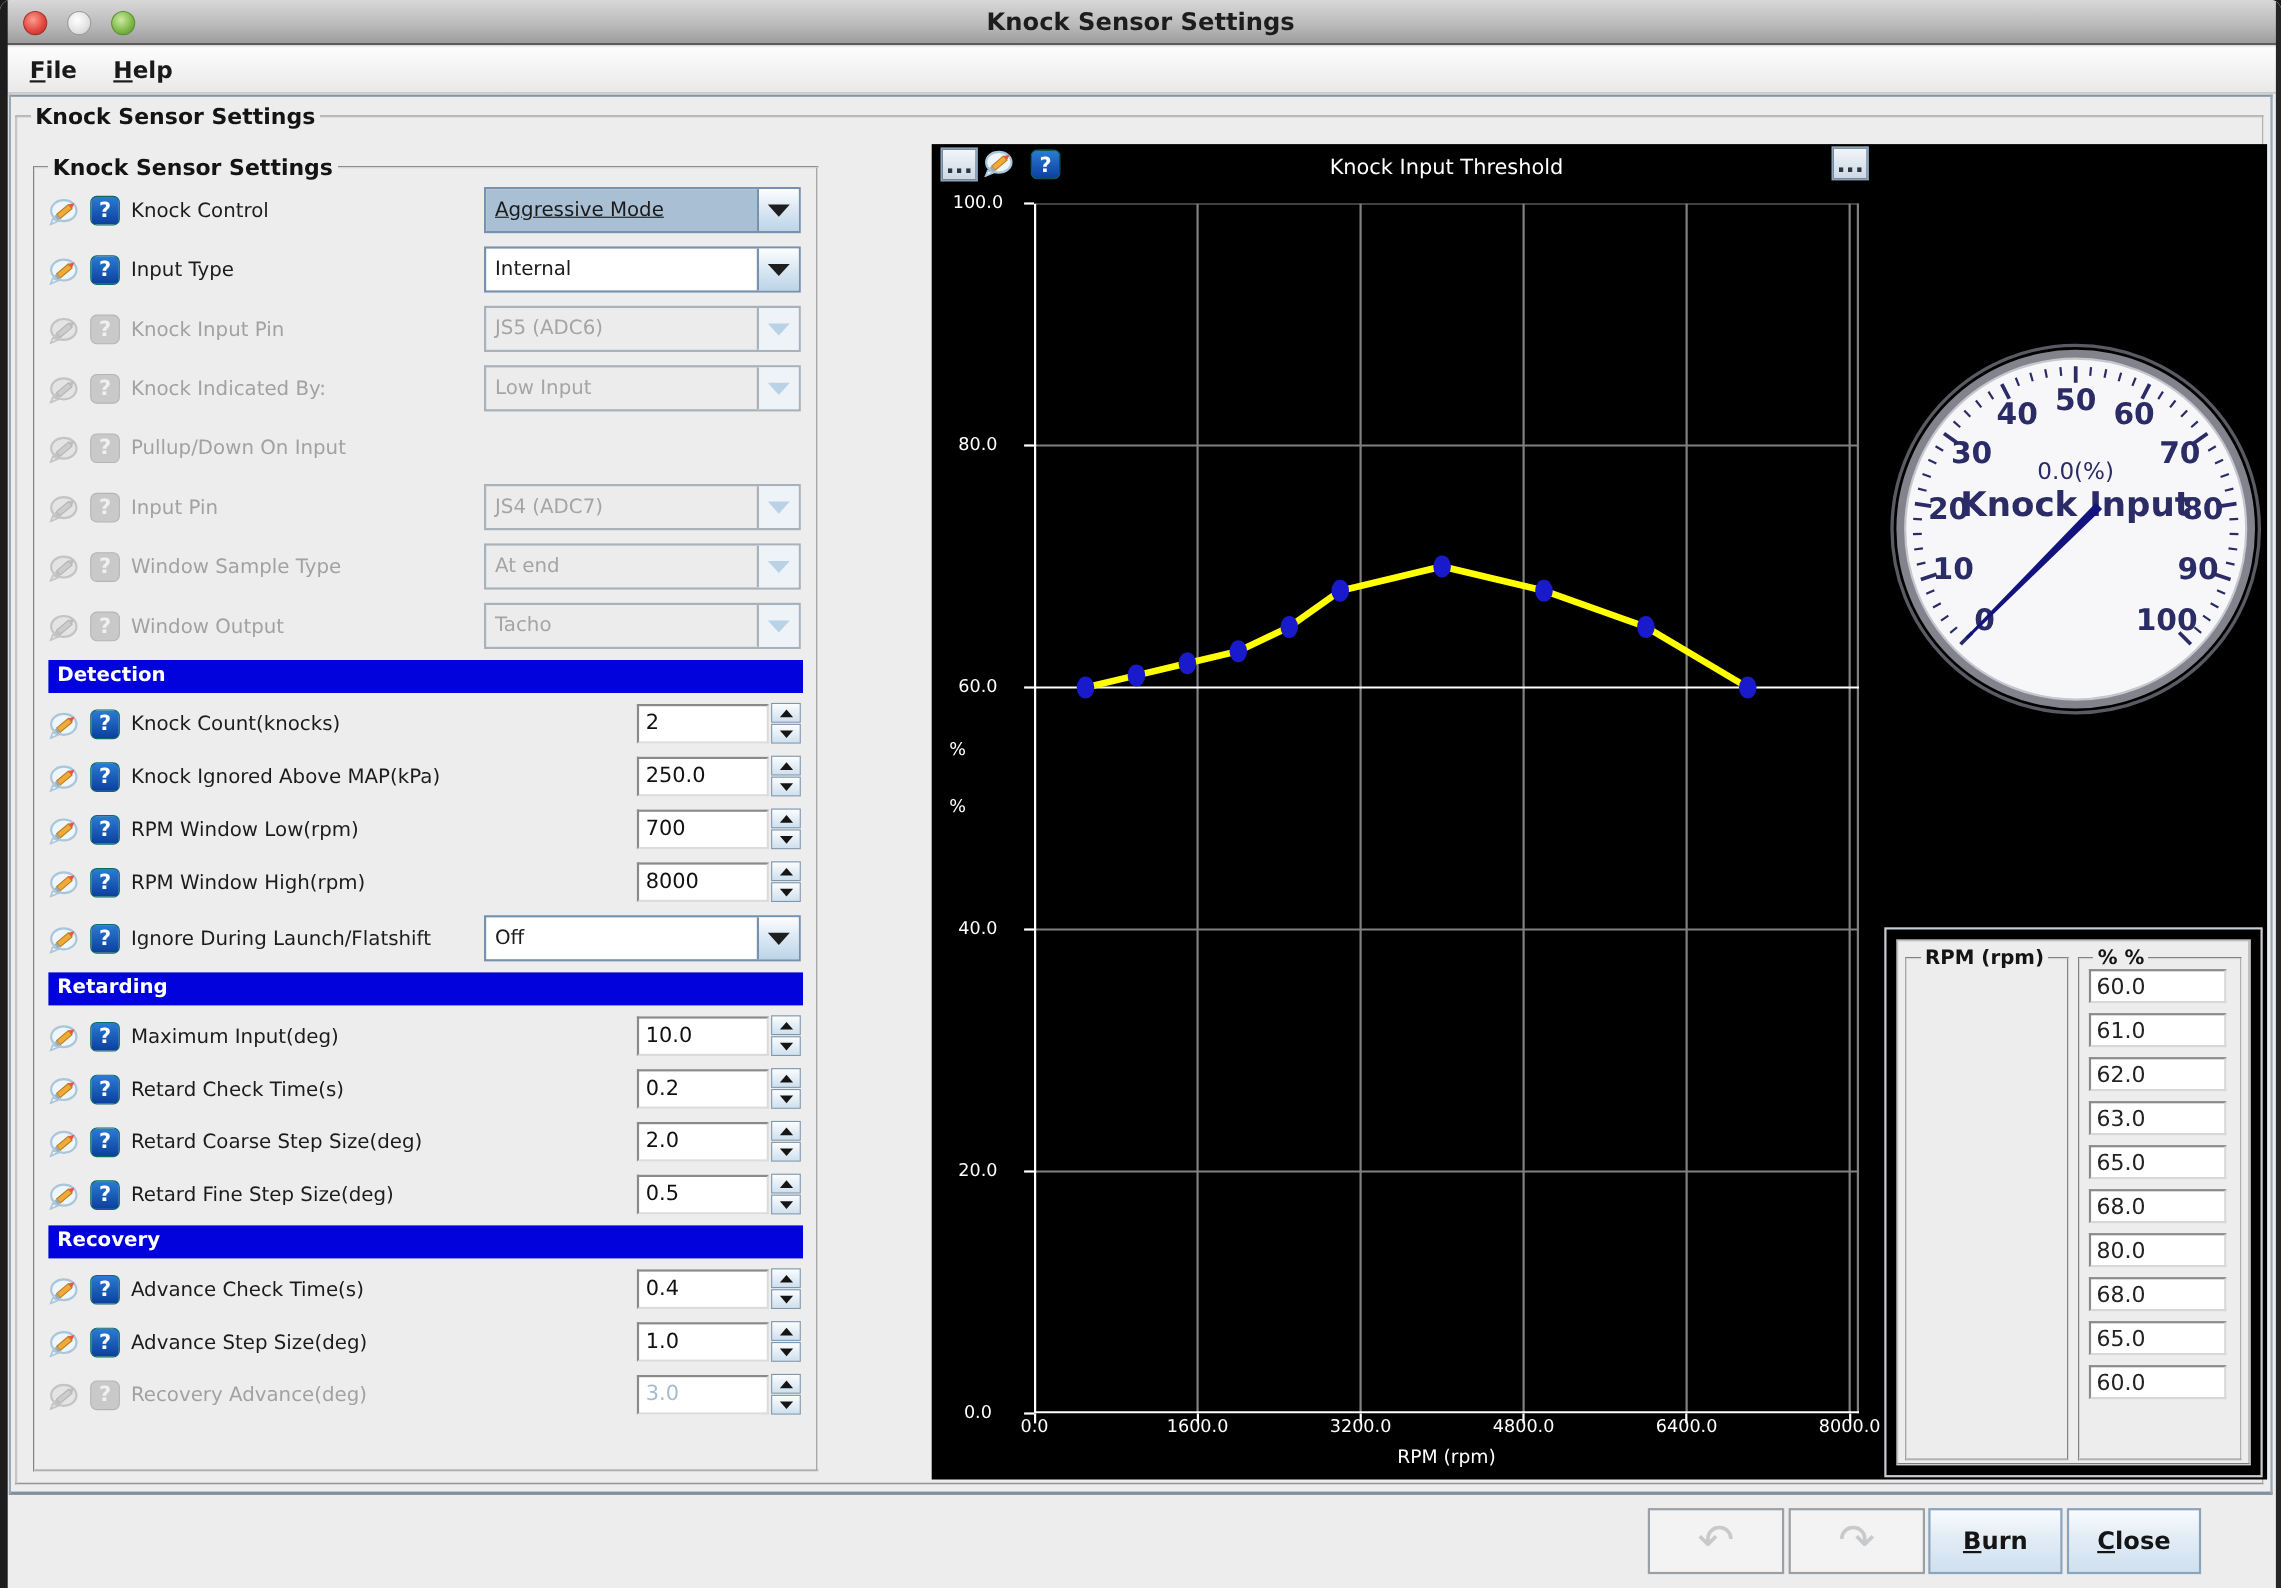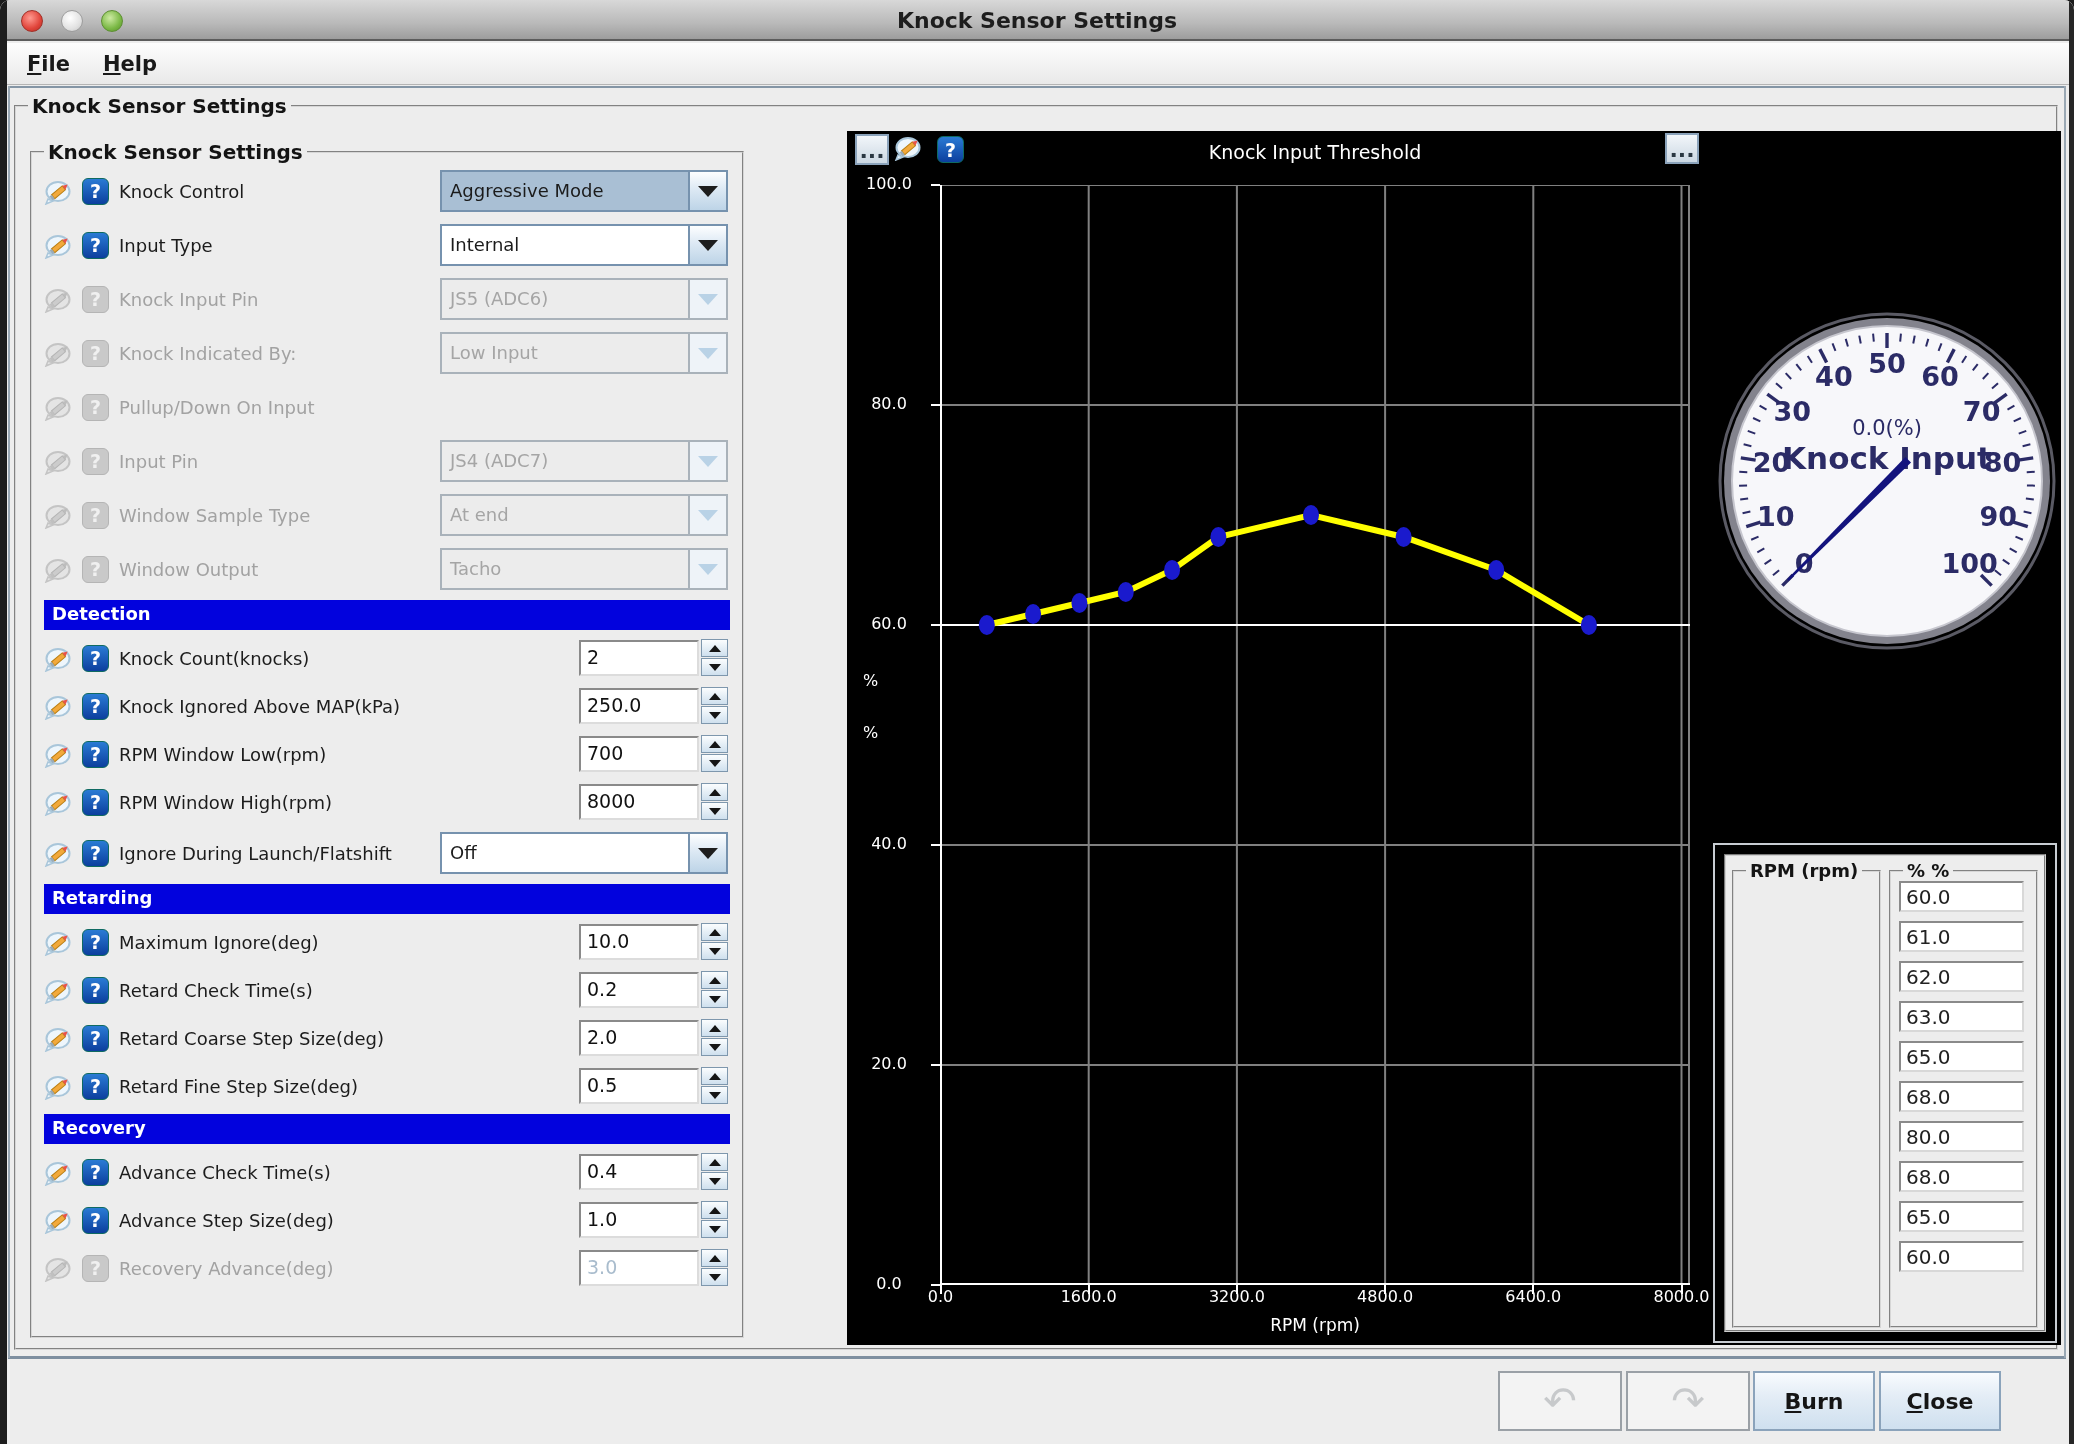--- a/index.html
+++ b/index.html
@@ -40,21 +40,21 @@
     padding:3px 0 0 8px;margin:4px 6px;}
   .help-ic{width:27px;height:27px;min-width:27px;border-radius:6px;margin-left:8px;
     background:linear-gradient(#2a7bd4,#0c3f9e);color:#fff;font-weight:bold;font-size:19px;
     display:flex;align-items:center;justify-content:center;border:1px solid #0f6a62;}
   .help-ic.dis{background:#c9c9c9;border-color:#b5b5b5;color:#f0f0f0;}
   .combo{display:flex;width:288px;height:42px;border:2px solid #7692ae;background:#fff;margin-left:auto;}
   .combo .ctext{flex:1;font-size:18px;color:#1b1b1b;padding:8px 4px 0 8px;white-space:nowrap;overflow:hidden;}
   .combo .cbtn{width:38px;border-left:2px solid #7692ae;
     background:linear-gradient(#fdfeff,#dde9f4 45%,#bdd4e7);display:flex;align-items:center;justify-content:center;}
   .combo .arrow{width:0;height:0;border-left:10px solid transparent;border-right:10px solid transparent;border-top:11px solid #1e1e1e;}
-  .combo.hl .ctext{background:#a9bfd4;}
+  .combo.hl .ctext{background:#a9bfd4;text-decoration:underline;}
   .combo.dis{border-color:#a9b2ba;background:#ececec;}
   .combo.dis .ctext{color:#a5a5a5;}
   .combo.dis .cbtn{background:#eef3f8;border-left-color:#a9b2ba;}
   .combo.dis .arrow{border-top-color:#b9d2e6;}
   .spinner{display:flex;margin-left:auto;align-items:center;}
   .spin-field{width:120px;height:36px;background:#fff;border:2px solid;border-color:#8a8a8a #dcdcdc #dcdcdc #8a8a8a;
     font-size:19px;color:#111;padding:4px 0 0 6px;}
   .spin-field.dis{color:#a9bccd;}
   .spin-btns{width:27px;height:38px;display:flex;flex-direction:column;margin-left:2px;}
   .spin-btn{flex:1;border:1px solid #7e97ad;background:linear-gradient(#fbfdfe,#cfe0ee);
@@ -382,21 +382,21 @@
       <svg width="30" height="27" viewBox="0 0 30 27">
     <path d="M4 21 L2 26 L9 23 Z" fill="#eef6fc" stroke="#a9c6da" stroke-width="1.5"></path>
     <ellipse cx="14" cy="13.5" rx="11.5" ry="9.5" fill="#eef6fc" stroke="#a9c6da" stroke-width="2"></ellipse>
     <g transform="rotate(-40 16 13)">
       <rect x="7" y="10.5" width="14" height="5" fill="#f2a93b" stroke="#b97f14" stroke-width="1"></rect>
       <path d="M21 10.5 l5 2.5 -5 2.5 Z" fill="#e8534a"></path>
       <rect x="4.5" y="10.5" width="2.5" height="5" fill="#9aabb8"></rect>
     </g>
           </svg>
           <div class="help-ic">?</div>
-      <span class="row-label">Maximum Ignore(deg)</span>
+      <span class="row-label">Maximum Input(deg)</span>
       <div class="spinner">
     <div class="spin-field">10.0</div>
     <div class="spin-btns">
       <div class="spin-btn">
                 <div class="up-arr"></div>
               </div>
       <div class="spin-btn">
                 <div class="dn-arr"></div>
               </div>
     </div>

